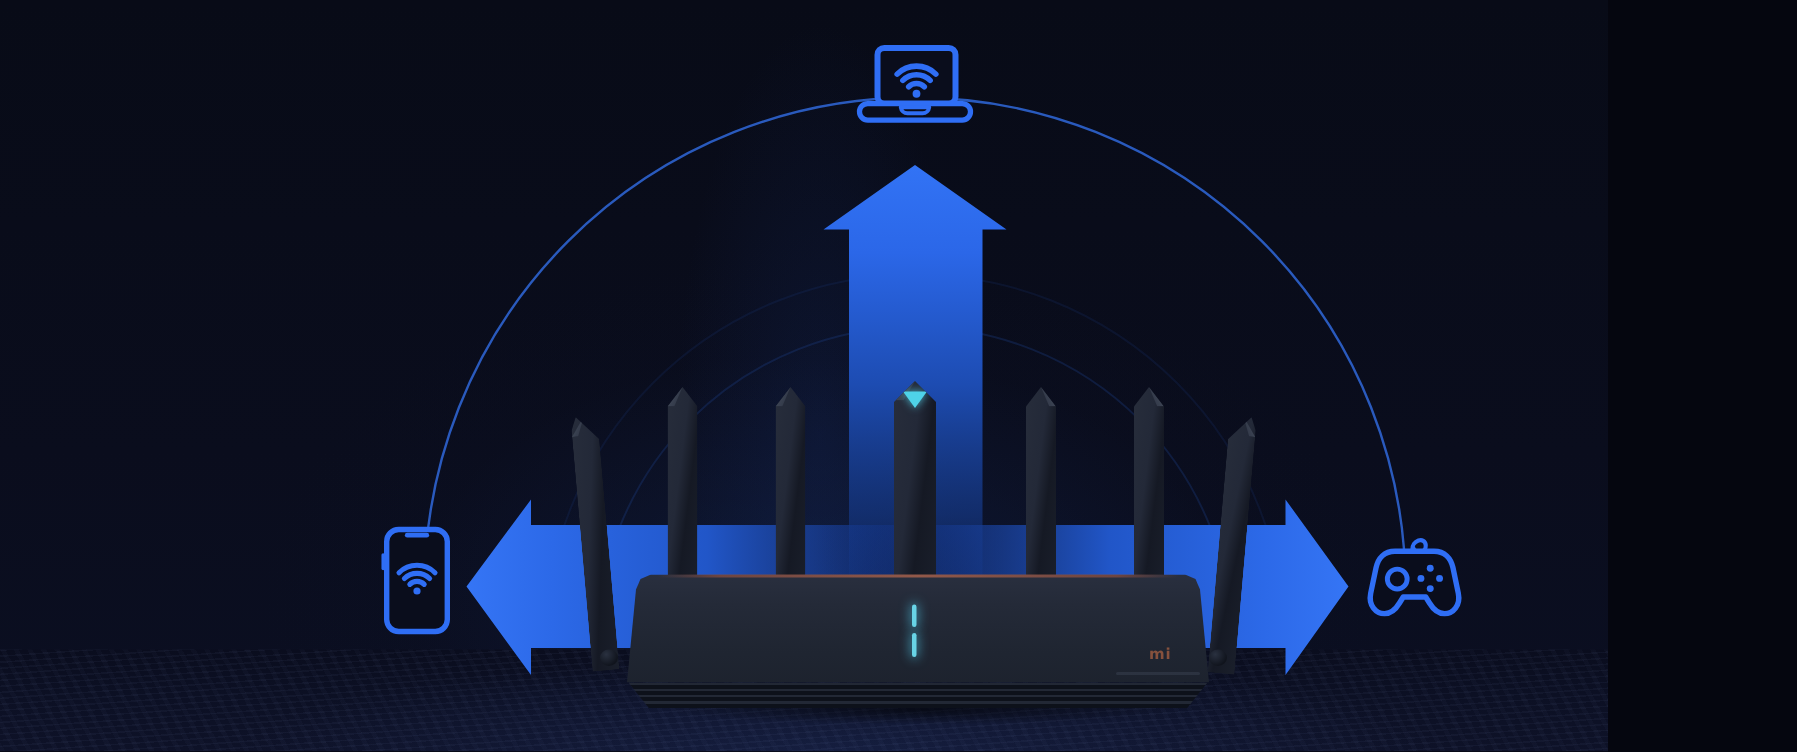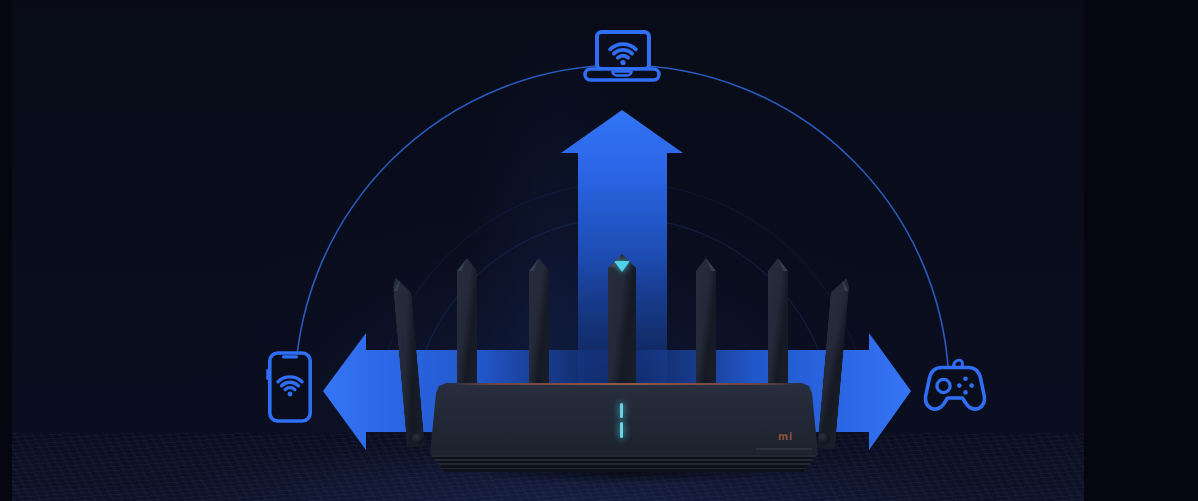--- a/index.html
+++ b/index.html
@@ -4,21 +4,20 @@
 <style>
   html,body{margin:0;padding:0;background:#05060f;}
   .stage{
     position:relative;width:1072px;height:501px;overflow:hidden;
     font-family:"DejaVu Sans",sans-serif;
     background:
       radial-gradient(120% 150% at 50% 45%, rgba(0,0,0,0) 55%, rgba(0,0,0,0.38) 100%),
       radial-gradient(46% 60% at 51% 80%, rgba(23,46,100,0.33) 0%, rgba(12,18,40,0.10) 55%, rgba(0,0,0,0) 76%),
       radial-gradient(9% 55% at 51% 58%, rgba(28,60,140,0.18) 0%, rgba(0,0,0,0) 100%),
       linear-gradient(180deg,#080b17 0%,#0a0d1d 60%,#0b0f22 100%);
-    margin-left: 12px;
   }
   
   .floor{
     position:absolute;left:0;top:433px;width:100%;height:68px;z-index:1;
     background:
       repeating-linear-gradient(176deg, rgba(140,160,215,0.05) 0 1px, rgba(0,0,0,0) 1px 4px),
       radial-gradient(52% 130% at 52% 100%, rgba(38,58,118,0.30), rgba(0,0,0,0) 72%),
       linear-gradient(180deg,#0a0d1e 0%,#0c1024 45%,#0e1228 100%);
   }
   .floor::after{

